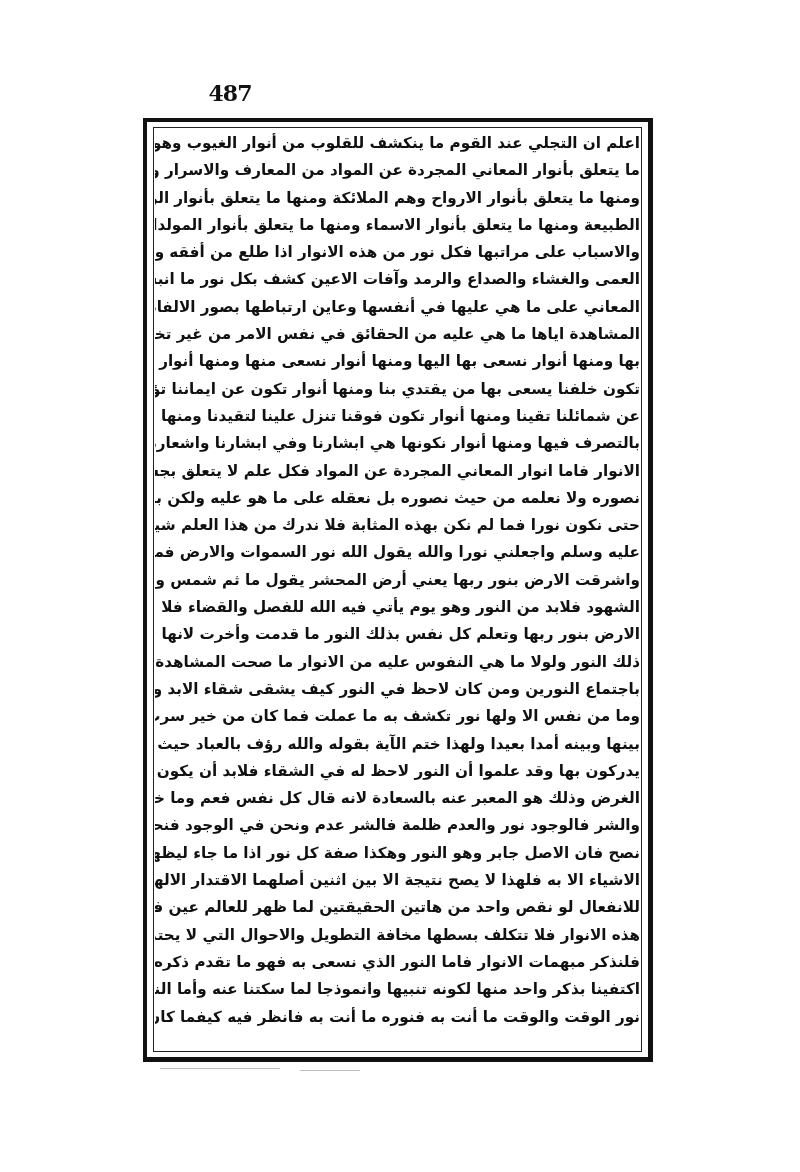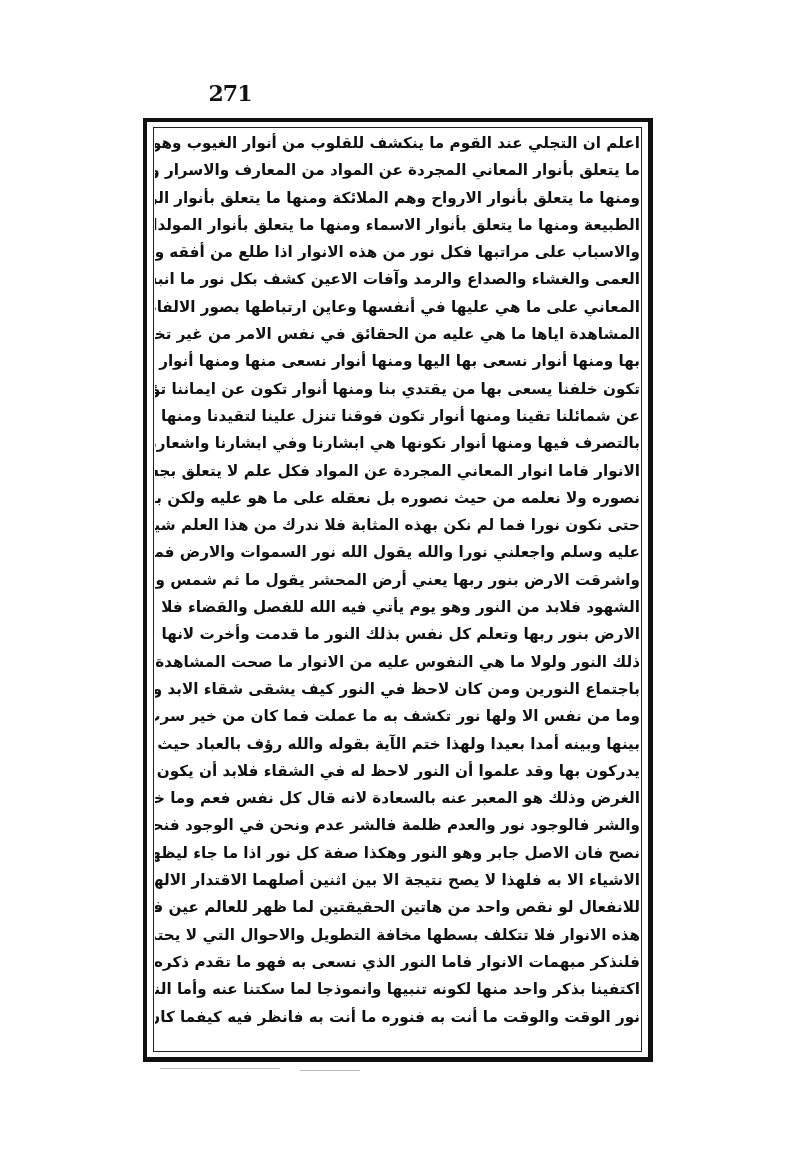--- a/index.html
+++ b/index.html
@@ -73,21 +73,21 @@
     }
     .scan-speck {
       position: absolute;
       background: #bdbdbd;
       height: 1px;
     }
   </style>
 </head>
 <body>
 
-<div class="page-number">271</div>
+<div class="page-number">487</div>
 
 <div class="frame">
   <div class="frame-inner"></div>
   <div class="text-block" id="text-block">
       <div class="text-line">اعلم ان التجلي عند القوم ما ينكشف للقلوب من أنوار الغيوب وهو على مقامات مختلفة فمنها</div>
       <div class="text-line">ما يتعلق بأنوار المعاني المجردة عن المواد من المعارف والاسرار ومنها ما يتعلق بأنوار الانوار</div>
       <div class="text-line">ومنها ما يتعلق بأنوار الارواح وهم الملائكة ومنها ما يتعلق بأنوار الرياح ومنها ما يتعلق بأنوار</div>
       <div class="text-line">الطبيعة ومنها ما يتعلق بأنوار الاسماء ومنها ما يتعلق بأنوار المولدات والامهات والعلل</div>
       <div class="text-line">والاسباب على مراتبها فكل نور من هذه الانوار اذا طلع من أفقه ووافق عين البصيرة سالما من</div>
       <div class="text-line">العمى والغشاء والصداع والرمد وآفات الاعين كشف بكل نور ما انبسط عليه فعاين ذوات</div>

